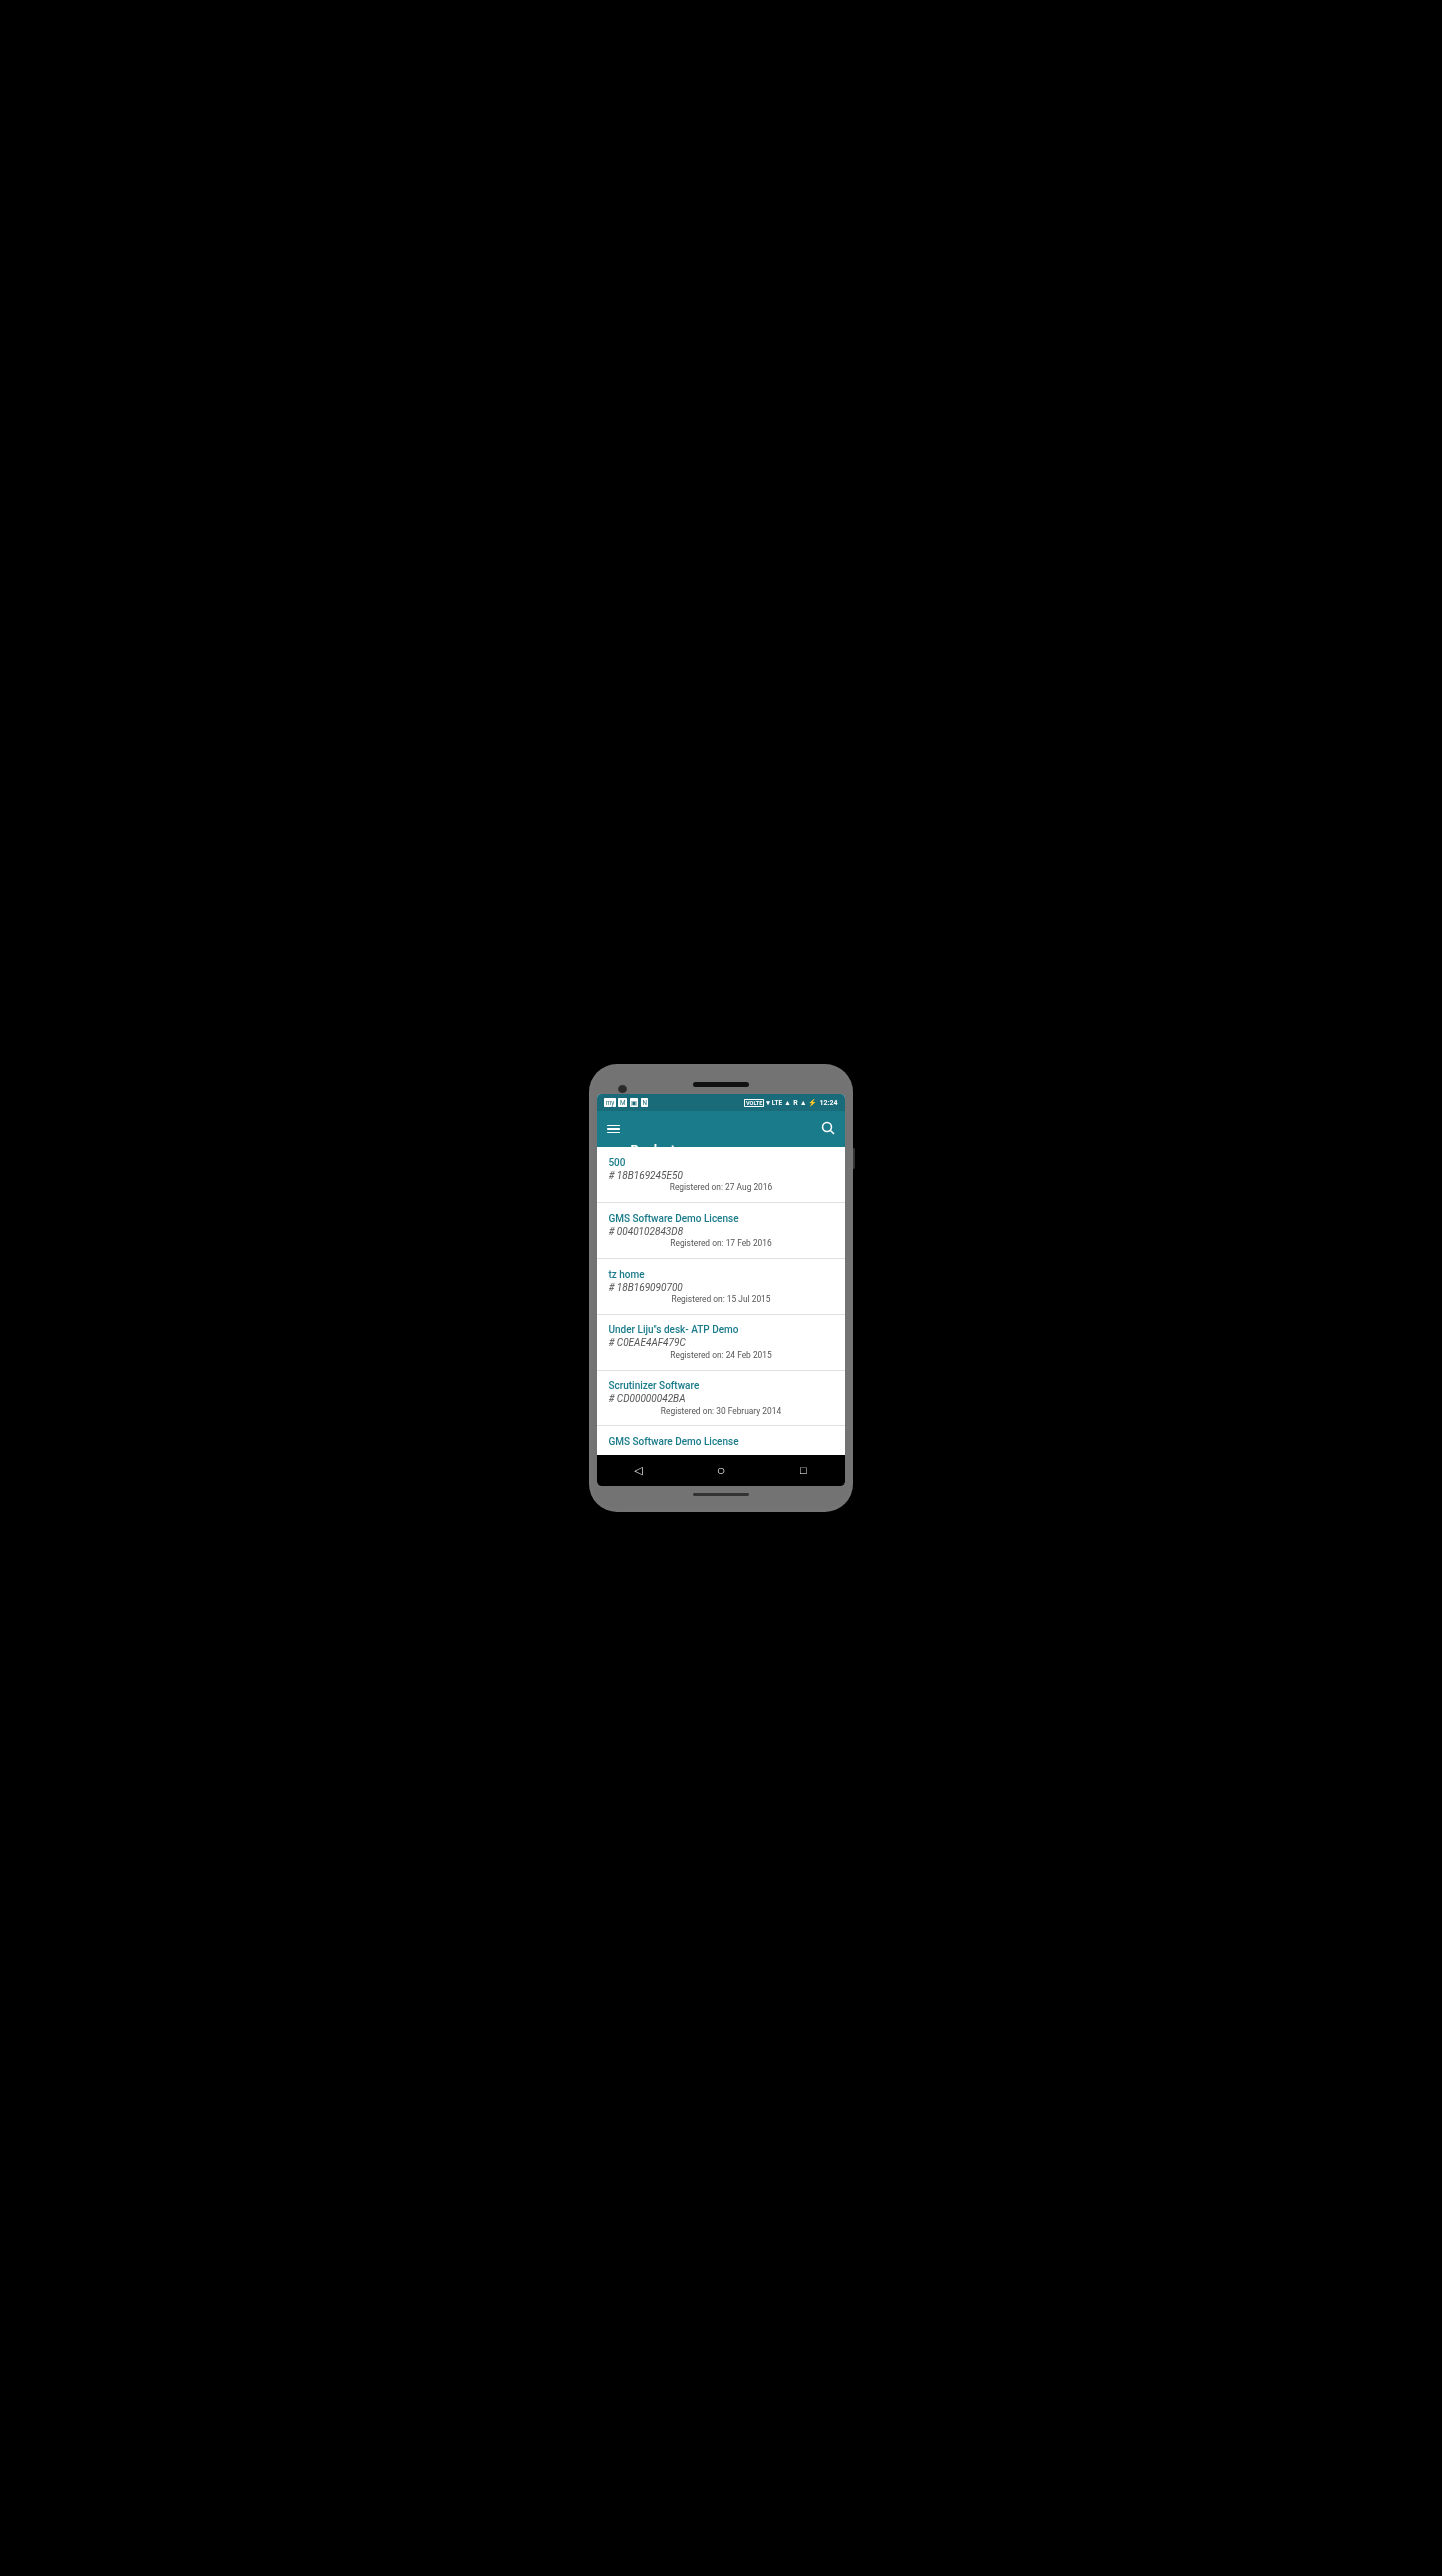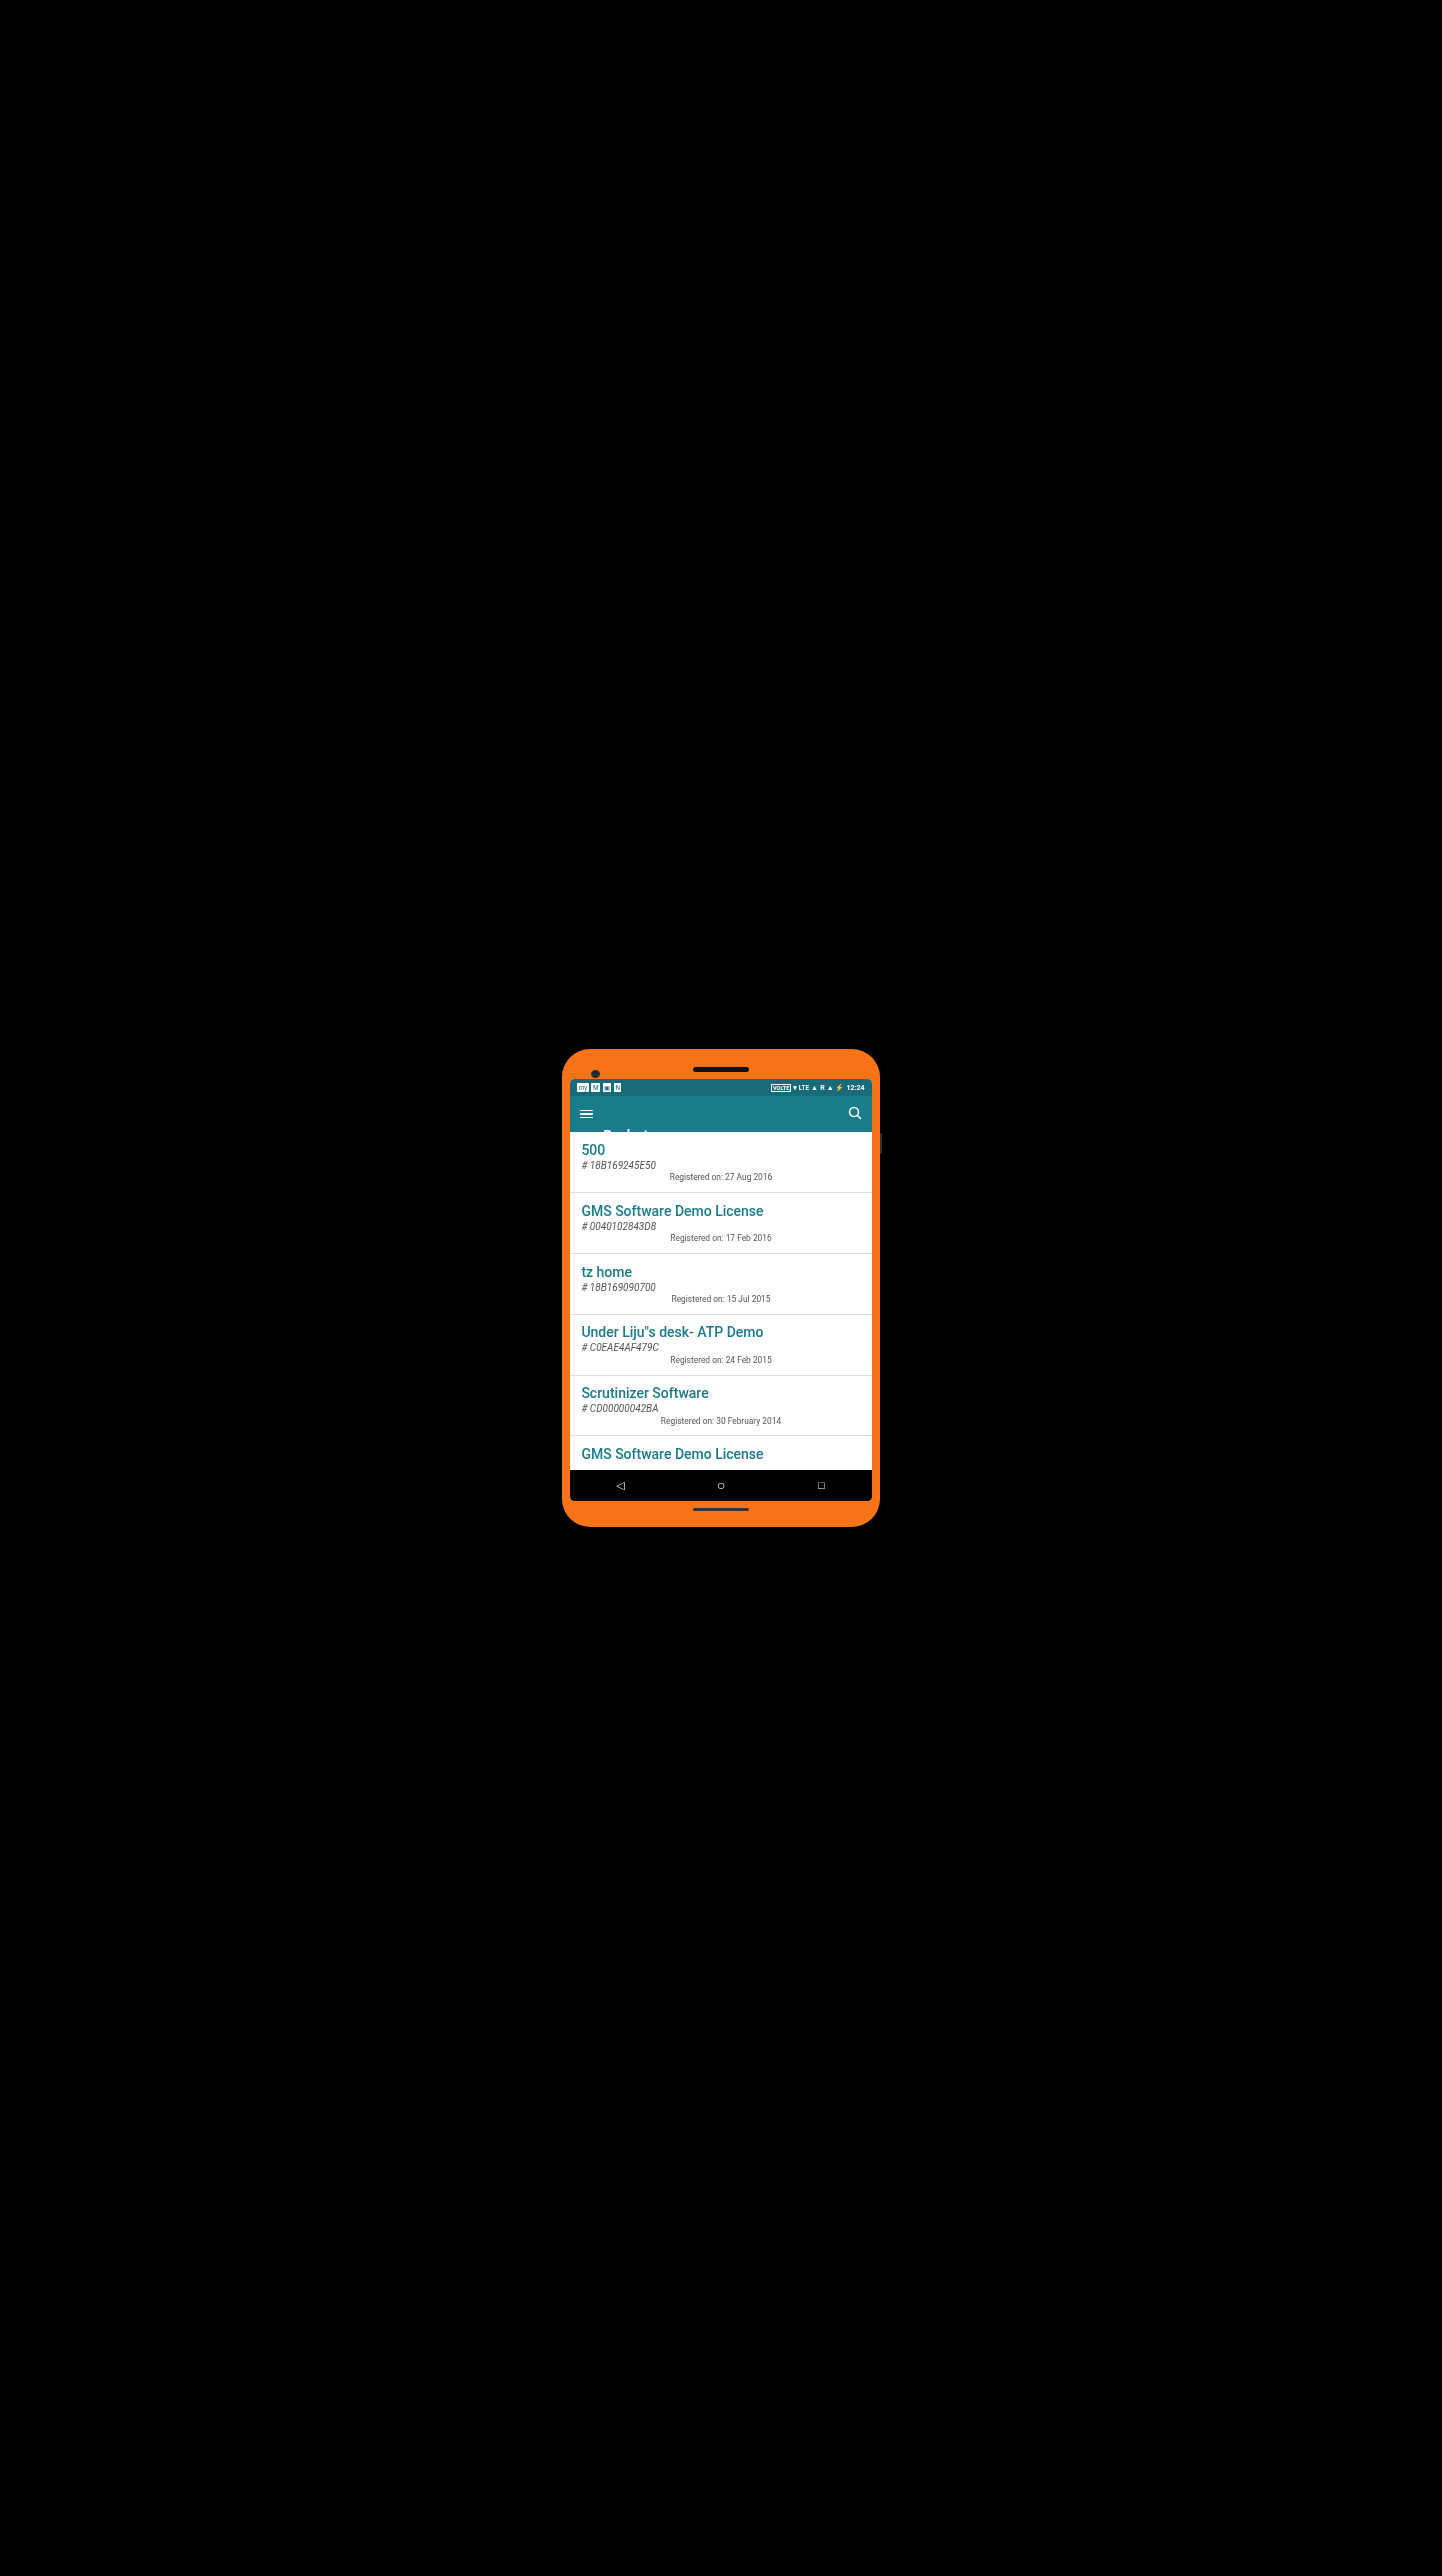--- a/index.html
+++ b/index.html
@@ -6,22 +6,22 @@
     body {
       background: #000;
       display: flex;
       justify-content: center;
       align-items: center;
       min-height: 100vh;
       font-family: 'Roboto', Arial, sans-serif;
     }
 
     .phone-outer {
-      width: 318px;
-      background: #f97316;
+      width: 264px;
+      background: #737373;
       border-radius: 28px;
       padding: 12.5px 8.4px;
       box-shadow: 0 0 42px rgba(0,0,0,0.9), inset 0 0 7px rgba(255,255,255,0.05);
       position: relative;
     }
 
     .phone-top-bar {
       display: flex;
       justify-content: center;
       align-items: center;
@@ -138,21 +138,21 @@
       border-bottom: 0.7px solid #e0e0e0;
       cursor: pointer;
     }
 
     .list-item:last-child {
       border-bottom: none;
     }
 
     .item-name {
       color: #1a7b8a;
-      font-size: 14px;
+      font-size: 10px;
       font-weight: 500;
       margin-bottom: 2.1px;
     }
 
     .item-id {
       color: #555;
       font-size: 10px;
       font-style: italic;
       margin-bottom: 1.4px;
     }

